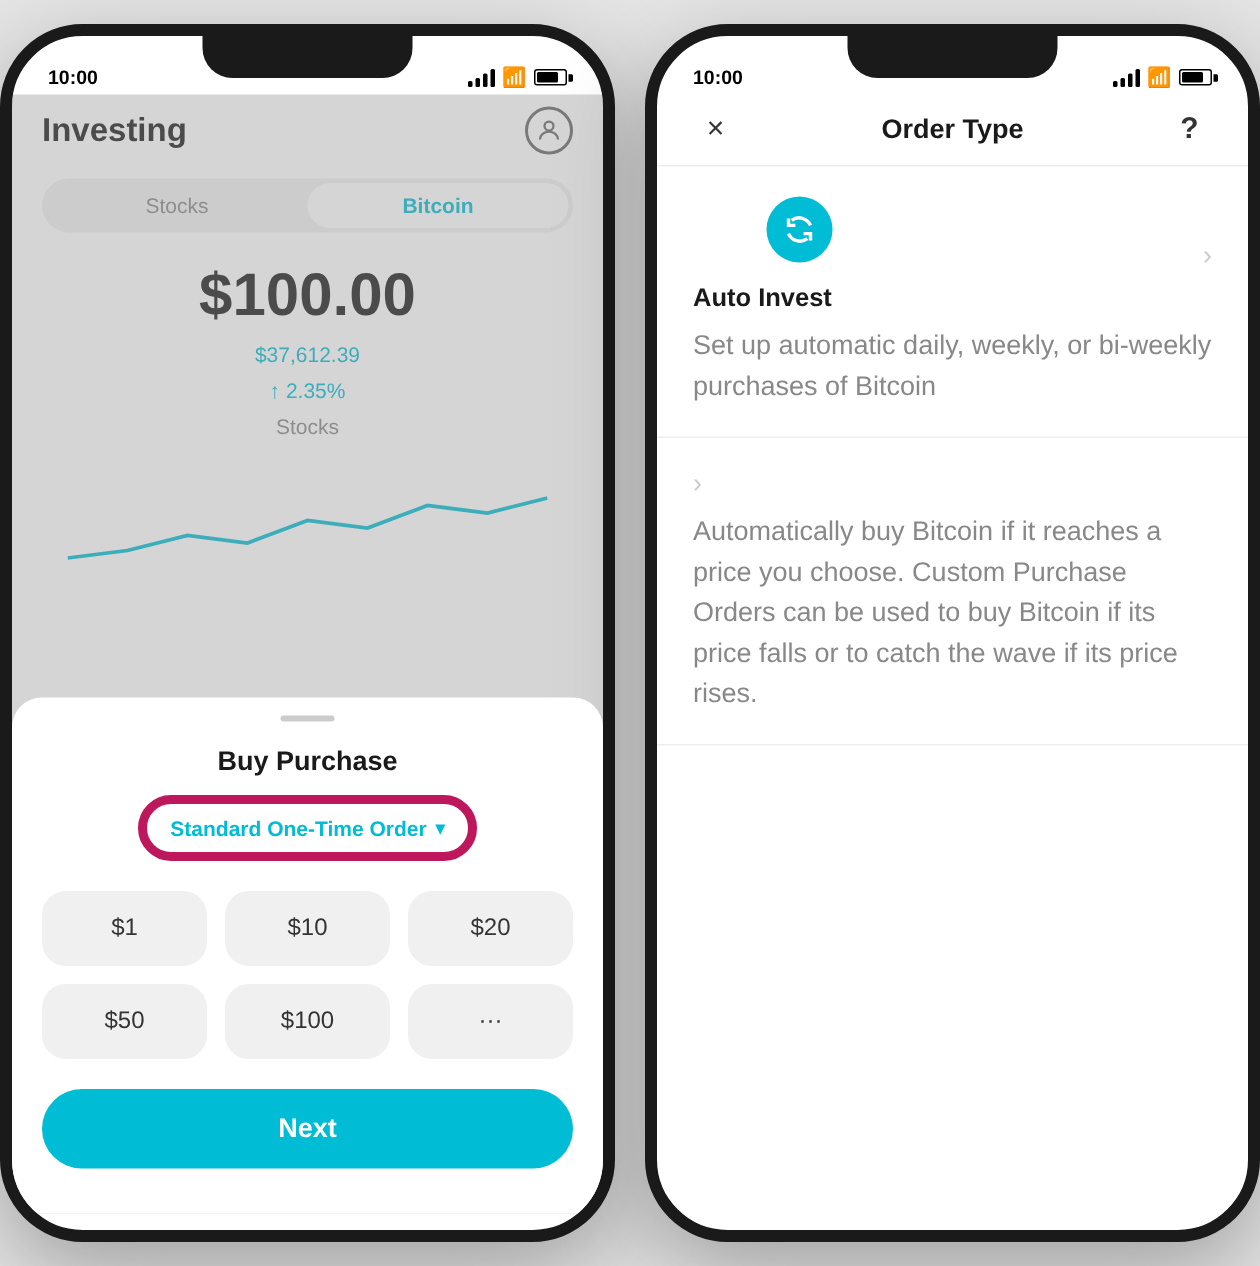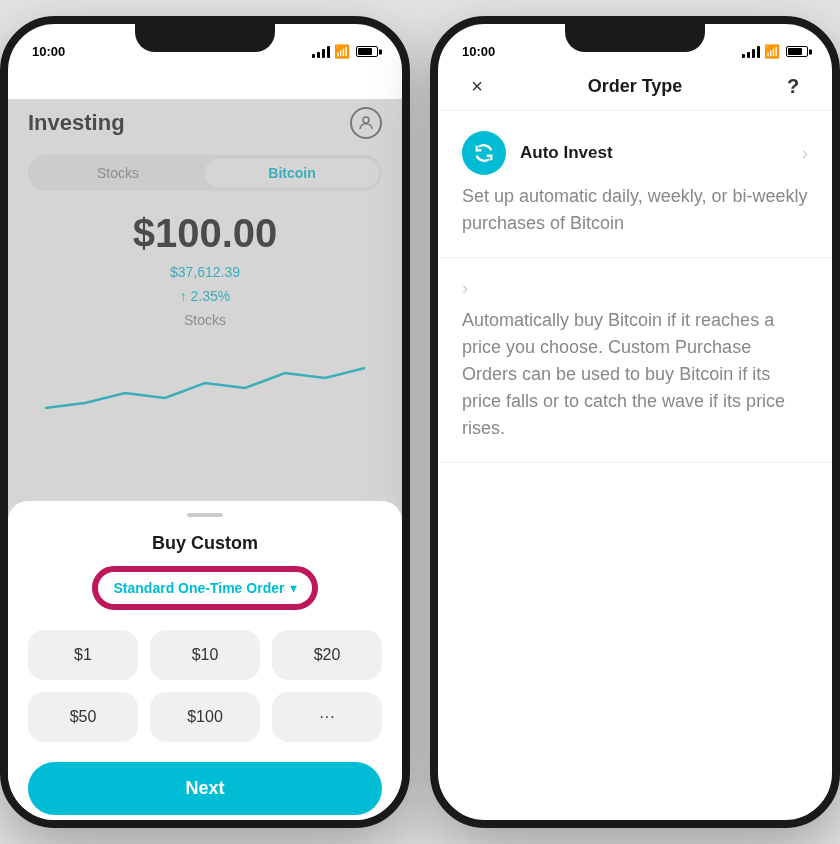--- a/index.html
+++ b/index.html
@@ -100,21 +100,20 @@
       height: 100%;
       width: 80%;
       border-radius: 1px;
     }
 
     
     .left-phone .screen-content {
       padding: 0 20px;
       position: relative;
       height: calc(100% - 50px);
-      margin-top: 36px;
     }
 
     .header-row {
       display: flex;
       justify-content: space-between;
       align-items: center;
       padding: 8px 0 16px;
     }
 
     .page-title {
@@ -326,22 +325,23 @@
 
     .order-option-row {
       display: flex;
       align-items: center;
       justify-content: space-between;
       margin-bottom: 8px;
     }
 
     .order-option-left {
       display: flex;
-      align-items: center;
+      align-items: flex-end;
       gap: 14px;
+      flex-direction: column;
     }
 
     .option-icon {
       width: 44px;
       height: 44px;
       border-radius: 50%;
       background: #00bcd4;
       display: flex;
       align-items: center;
       justify-content: center;
@@ -419,21 +419,21 @@
     <div class="chart-area">
       <svg width="320" height="80" viewBox="0 0 320 80">
         <polyline points="0,60 40,55 80,45 120,50 160,35 200,40 240,25 280,30 320,20" fill="none" stroke="#00bcd4" stroke-width="2.5"></polyline>
       </svg>
     </div>
 
     <div class="overlay"></div>
 
     <div class="bottom-sheet">
       <div class="sheet-handle"></div>
-      <div class="sheet-title">Buy Custom</div>
+      <div class="sheet-title">Buy Purchase</div>
 
       <div class="order-type-btn">
         <span>Standard One-Time Order</span>
         <span style="font-size:12px;">▾</span>
       </div>
 
       <div class="amount-grid">
         <div class="amount-chip">$1</div>
         <div class="amount-chip">$10</div>
         <div class="amount-chip">$20</div>

